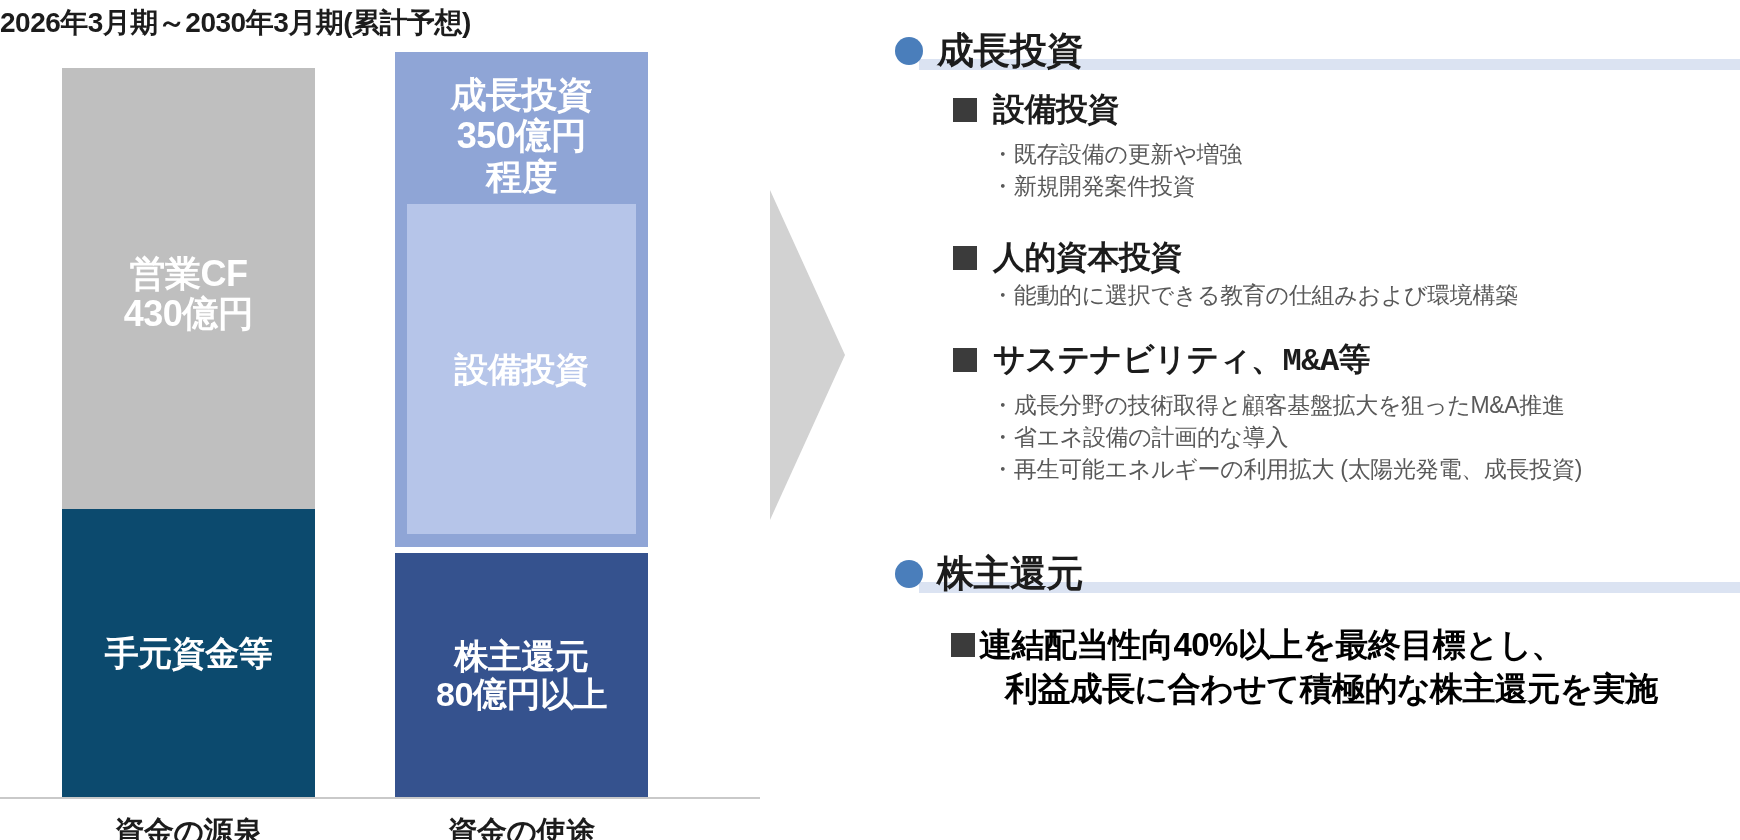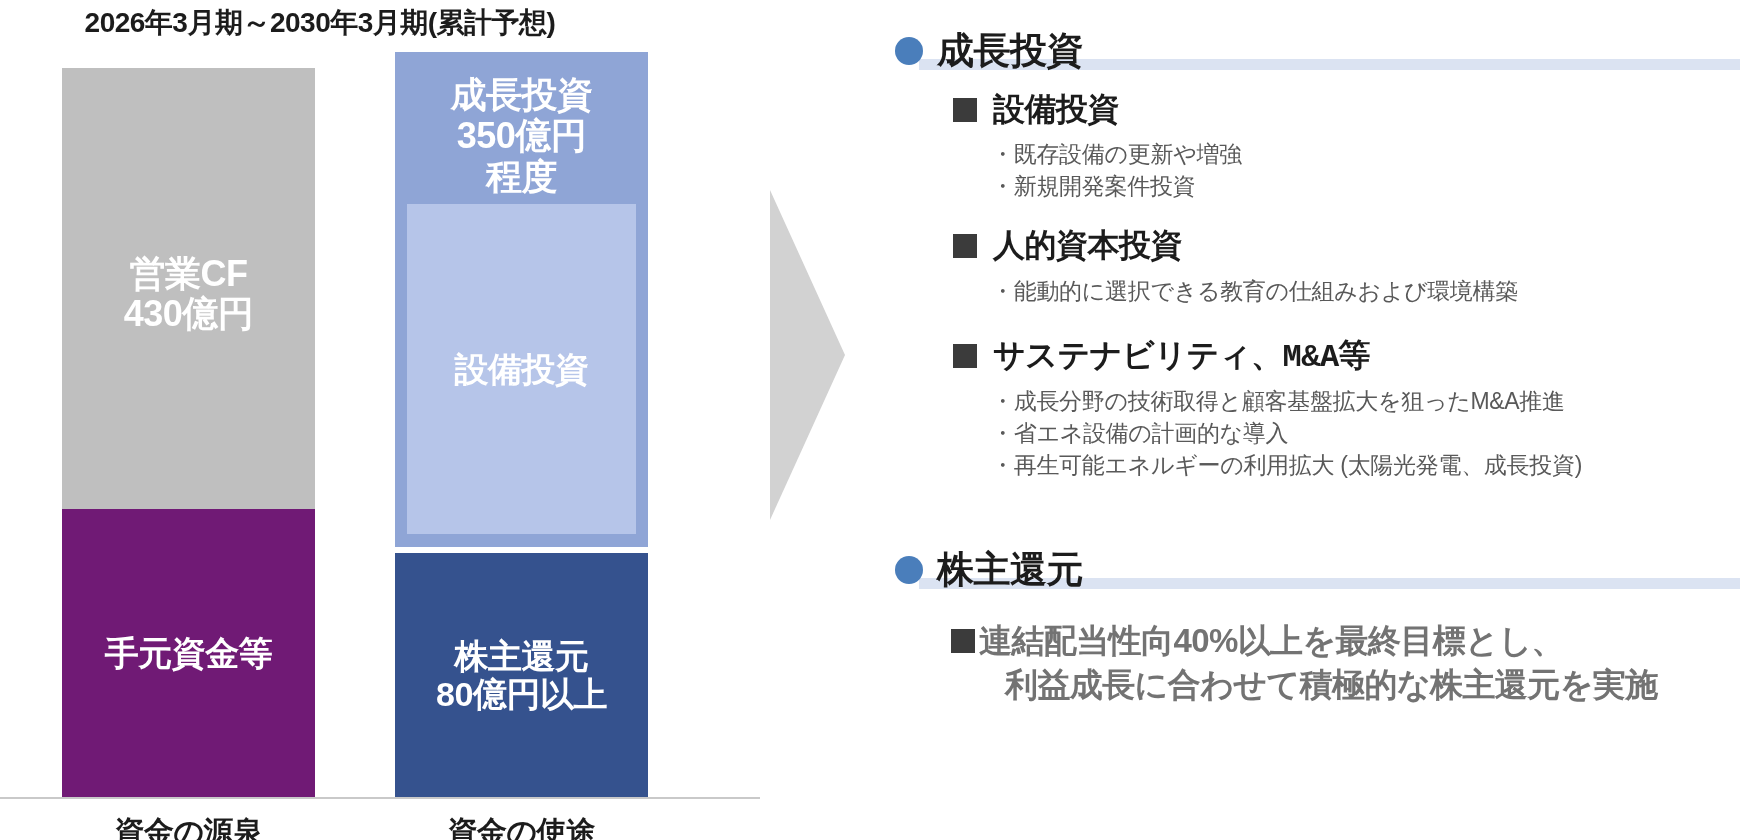--- a/index.html
+++ b/index.html
@@ -19,21 +19,21 @@
   #chart-panel {
     position: absolute;
     left: 0; top: 0;
     width: 780px; height: 840px;
   }
 
   #chart-title {
     position: absolute;
     left: 0; top: 4px;
     width: 640px;
-    text-align: center;
+    text-align: left;
     font-size: 28px;
     font-weight: 700;
     color: #1c1c1c;
     letter-spacing: -0.5px;
     white-space: nowrap;
   }
 
   #chart-plot {
     position: absolute;
     left: 0; top: 52px;
@@ -61,21 +61,21 @@
     justify-content: center;
     color: #ffffff;
     font-weight: 700;
     text-align: center;
     line-height: 1.12;
     letter-spacing: -0.5px;
   }
 
   
   #seg-ocf   { top: 16px;   height: 452px; background: #bfbfbf; font-size: 36px; }
-  #seg-cash  { top: 457px; height: 288px; background: #701a75; font-size: 34px; }
+  #seg-cash  { top: 457px; height: 288px; background: #0c4a6e; font-size: 34px; }
 
   
   #seg-growth { top: 0px;   height: 495px; background: #8fa5d6; }
   #seg-return { top: 501px; height: 244px; background: #35528e; font-size: 34px; }
 
   #growth-label {
     position: absolute;
     left: 0; top: 22px;
     width: 253px;
     text-align: center;
@@ -201,21 +201,21 @@
   .sr-sq {
     width: 24px; height: 24px;
     background: #3b3b3b;
     flex: 0 0 auto;
     margin-top: 10px;
   }
   .sr-text {
     margin-left: 4px;
     font-size: 33px;
     font-weight: 700;
-    color: #737373;
+    color: #000000;
     line-height: 1.33;
     letter-spacing: -0.6px;
   }
   .sr-text .indent { padding-left: 26px; display: block; }
 </style>
 </head>
 <body>
 
 <div id="chart-panel">
 
@@ -279,25 +279,25 @@
 
   <div class="sub-head" style="margin-top:14px;">
     <span class="sq"></span>
     <span class="sub-title">設備投資</span>
   </div>
   <div class="bullets" style="margin-top:7px;">
     <div>既存設備の更新や増強</div>
     <div>新規開発案件投資</div>
   </div>
 
-  <div class="sub-head" style="margin-top:22px;">
+  <div class="sub-head" style="margin-top:34px;">
     <span class="sq"></span>
     <span class="sub-title">人的資本投資</span>
   </div>
-  <div class="bullets" style="margin-top:8px;">
+  <div class="bullets" style="">
     <div>能動的に選択できる教育の仕組みおよび環境構築</div>
   </div>
 
   <div class="sub-head" style="margin-top:26px;font-family:Liberation Mono, monospace;">
     <span class="sq"></span>
     <span class="sub-title">サステナビリティ、M&amp;A等</span>
   </div>
   <div class="bullets" style="margin-top:8px;">
     <div>成長分野の技術取得と顧客基盤拡大を狙ったM&amp;A推進</div>
     <div>省エネ設備の計画的な導入</div>

